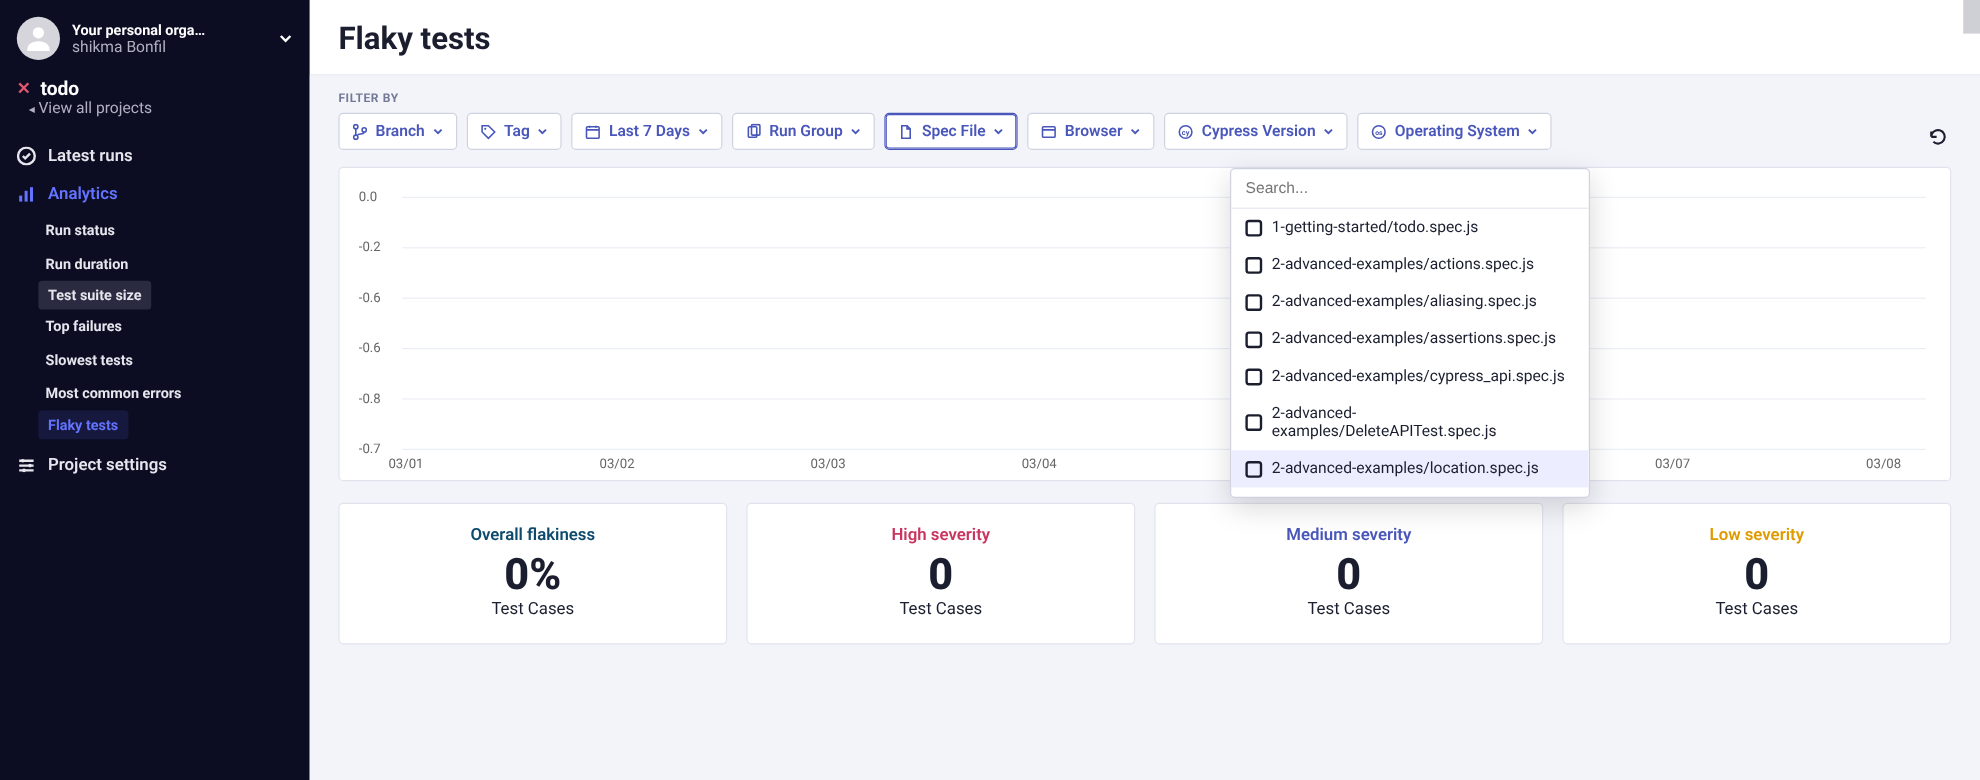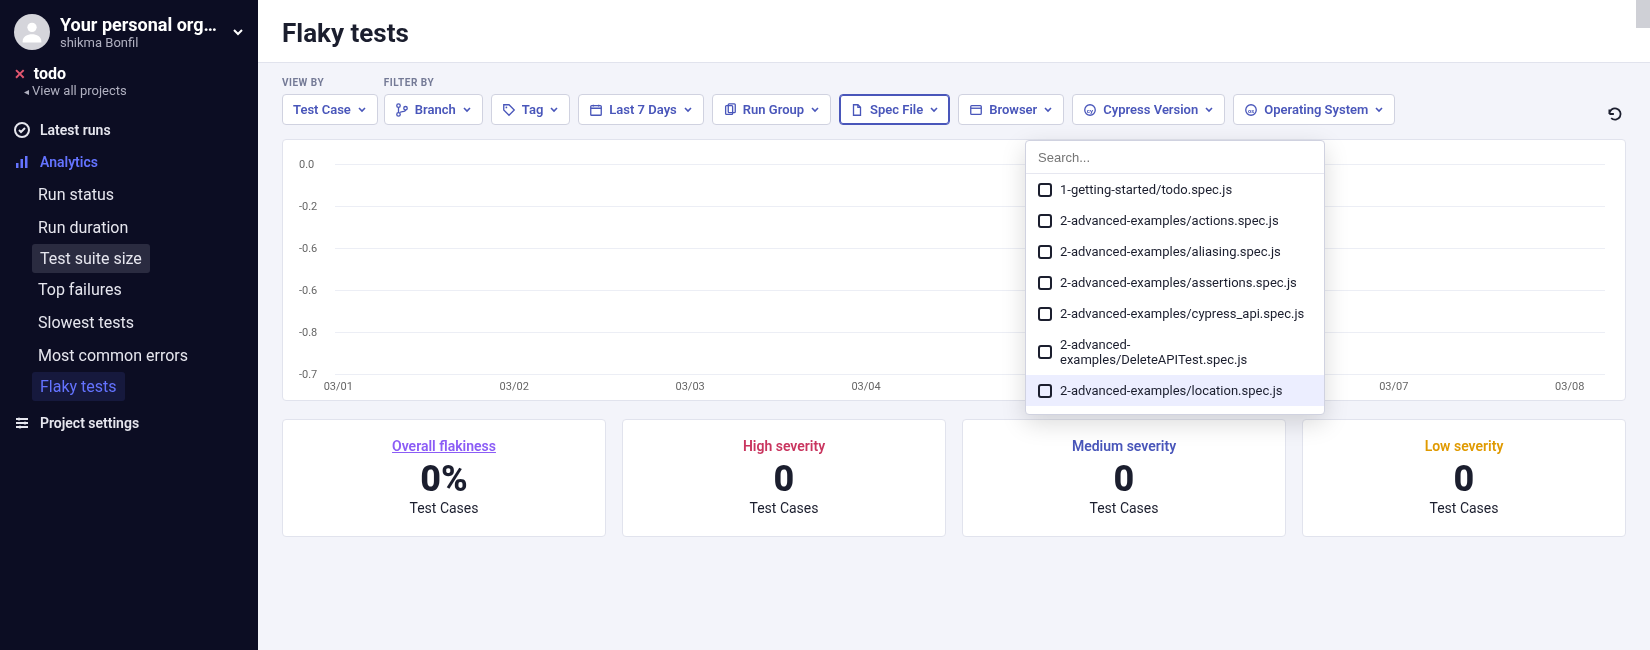--- a/index.html
+++ b/index.html
@@ -4,37 +4,37 @@
 <style>
   * { box-sizing: border-box; margin: 0; padding: 0; }
   body { font-family: -apple-system, BlinkMacSystemFont, "Segoe UI", Roboto, Arial, sans-serif; font-size: 14px; color: #1b1e2e; background: #fff; width: 1650px; height: 650px; overflow: hidden; display: flex; }
   
   
   .sidebar { width: 258px; background: #0c0d23; color: #fff; display: flex; flex-direction: column; flex-shrink: 0; }
   .org-header { display: flex; align-items: center; padding: 14px 12px 10px 14px; gap: 10px; cursor: pointer; }
   .avatar { width: 36px; height: 36px; border-radius: 50%; background: #d5d5db; display: flex; align-items: center; justify-content: center; flex-shrink: 0; }
   .avatar svg { width: 28px; height: 28px; fill: #fff; }
   .org-info { flex: 1; min-width: 0; }
-  .org-name { font-weight: 700; font-size: 18px; white-space: nowrap; overflow: hidden; text-overflow: ellipsis; }
+  .org-name { font-weight: 700; font-size: 12px; white-space: nowrap; overflow: hidden; text-overflow: ellipsis; }
   .org-user { font-size: 13px; color: #b0b0c0; }
   .chevron-down { width: 16px; height: 16px; flex-shrink: 0; }
   
   .project-header { padding: 4px 14px 10px 14px; }
   .project-name-row { display: flex; align-items: center; gap: 8px; }
   .x-icon { color: #e45770; font-weight: 700; font-size: 14px; }
   .project-name { font-weight: 700; font-size: 16px; }
   .view-all { font-size: 13px; color: #b0b0c0; margin-left: 10px; display: flex; align-items: center; gap: 3px; cursor: pointer; }
   .caret-left::before { content: "◂"; font-size: 10px; }
   
   .nav-group { padding: 6px 0; }
   .nav-item { display: flex; align-items: center; gap: 10px; padding: 8px 14px; cursor: pointer; font-size: 14px; font-weight: 600; color: #e6e6ee; }
   .nav-item.active { color: #6473ff; }
   .nav-item-icon { width: 16px; height: 16px; display: inline-flex; align-items: center; justify-content: center; flex-shrink: 0; }
   .sub-items { padding-left: 0; }
-  .sub-item { padding: 7px 14px 7px 38px; font-size: 16px; cursor: pointer; color: #e6e6ee; font-weight:400;}
+  .sub-item { padding: 7px 14px 7px 38px; font-size: 12px; cursor: pointer; color: #e6e6ee; font-weight:700;}
   .sub-item.highlighted { background: #2a2b40; display: inline-block; margin-left: 32px; padding: 5px 8px; border-radius: 3px; }
   .sub-item.flaky { color: #6473ff; background: rgba(100,115,255,0.12); display: inline-block; margin-left: 32px; padding: 5px 8px; border-radius: 3px; }
   
   
   .main { flex: 1; display: flex; flex-direction: column; overflow: hidden; position: relative; }
   .page-header { padding: 18px 24px 14px 24px; border-bottom: 1px solid #e1e3ed; }
   .page-title { font-size: 26px; font-weight: 700; }
   
   .content { background: #f3f4fa; padding: 14px 24px 20px 24px; flex: 1; overflow: auto; }
   
@@ -69,21 +69,21 @@
   .gridline { position: absolute; left: 36px; right: 4px; border-top: 1px solid #eceef5; }
   .x-label { position: absolute; bottom: -20px; font-size: 11px; color: #666; transform: translateX(-50%); }
   
   
   .summary-row { display: flex; gap: 16px; margin-top: 18px; }
   .summary-card { flex: 1; background: #fff; border: 1px solid #e1e3ed; border-radius: 4px; padding: 18px 12px 20px 12px; text-align: center; }
   .summary-title { font-size: 14px; font-weight: 600; }
   .summary-value { font-size: 36px; font-weight: 800; line-height: 1.1; margin-top: 6px; }
   .summary-sub { font-size: 14px; color: #1b1e2e; }
   
-  .sev-overall { color: #8b5cf6; text-decoration: underline; }
+  .sev-overall { color: #0c4a6e; }
   .sev-high { color: #c9355f; }
   .sev-medium { color: #4956ba; }
   .sev-low { color: #e09a00; }
 
   
   .viewport-scroll-hint { position: absolute; top: 0; right: 0; width: 14px; height: 28px; background: #cfd0d6; }
 </style>
 </head>
 <body>
 
@@ -160,31 +160,20 @@
 
 <main class="main">
   <div class="viewport-scroll-hint"></div>
   <header class="page-header">
     <h1 class="page-title">Flaky tests</h1>
   </header>
 
   <div class="content">
 
     <div class="filter-row">
-      <div class="filter-group">
-        <span class="filter-label">VIEW BY</span>
-        <div class="filter-group-items">
-          <div class="filter-pill">
-            <span>Test Case</span>
-            <svg width="10" height="10" viewBox="0 0 10 10">
-                <path d="M2 3l3 3 3-3" stroke="#4956ba" stroke-width="1.6" fill="none"></path>
-              </svg>
-          </div>
-        </div>
-      </div>
 
       <div class="filter-group">
         <span class="filter-label">FILTER BY</span>
         <div class="filter-group-items">
           <div class="filter-pill">
             <span class="pill-icon">
                 <svg viewBox="0 0 16 16" width="14" height="14">
                   <circle cx="4" cy="3" r="2" fill="none" stroke="#4956ba" stroke-width="1.5"></circle>
                   <circle cx="4" cy="13" r="2" fill="none" stroke="#4956ba" stroke-width="1.5"></circle>
                   <circle cx="12" cy="6" r="2" fill="none" stroke="#4956ba" stroke-width="1.5"></circle>

